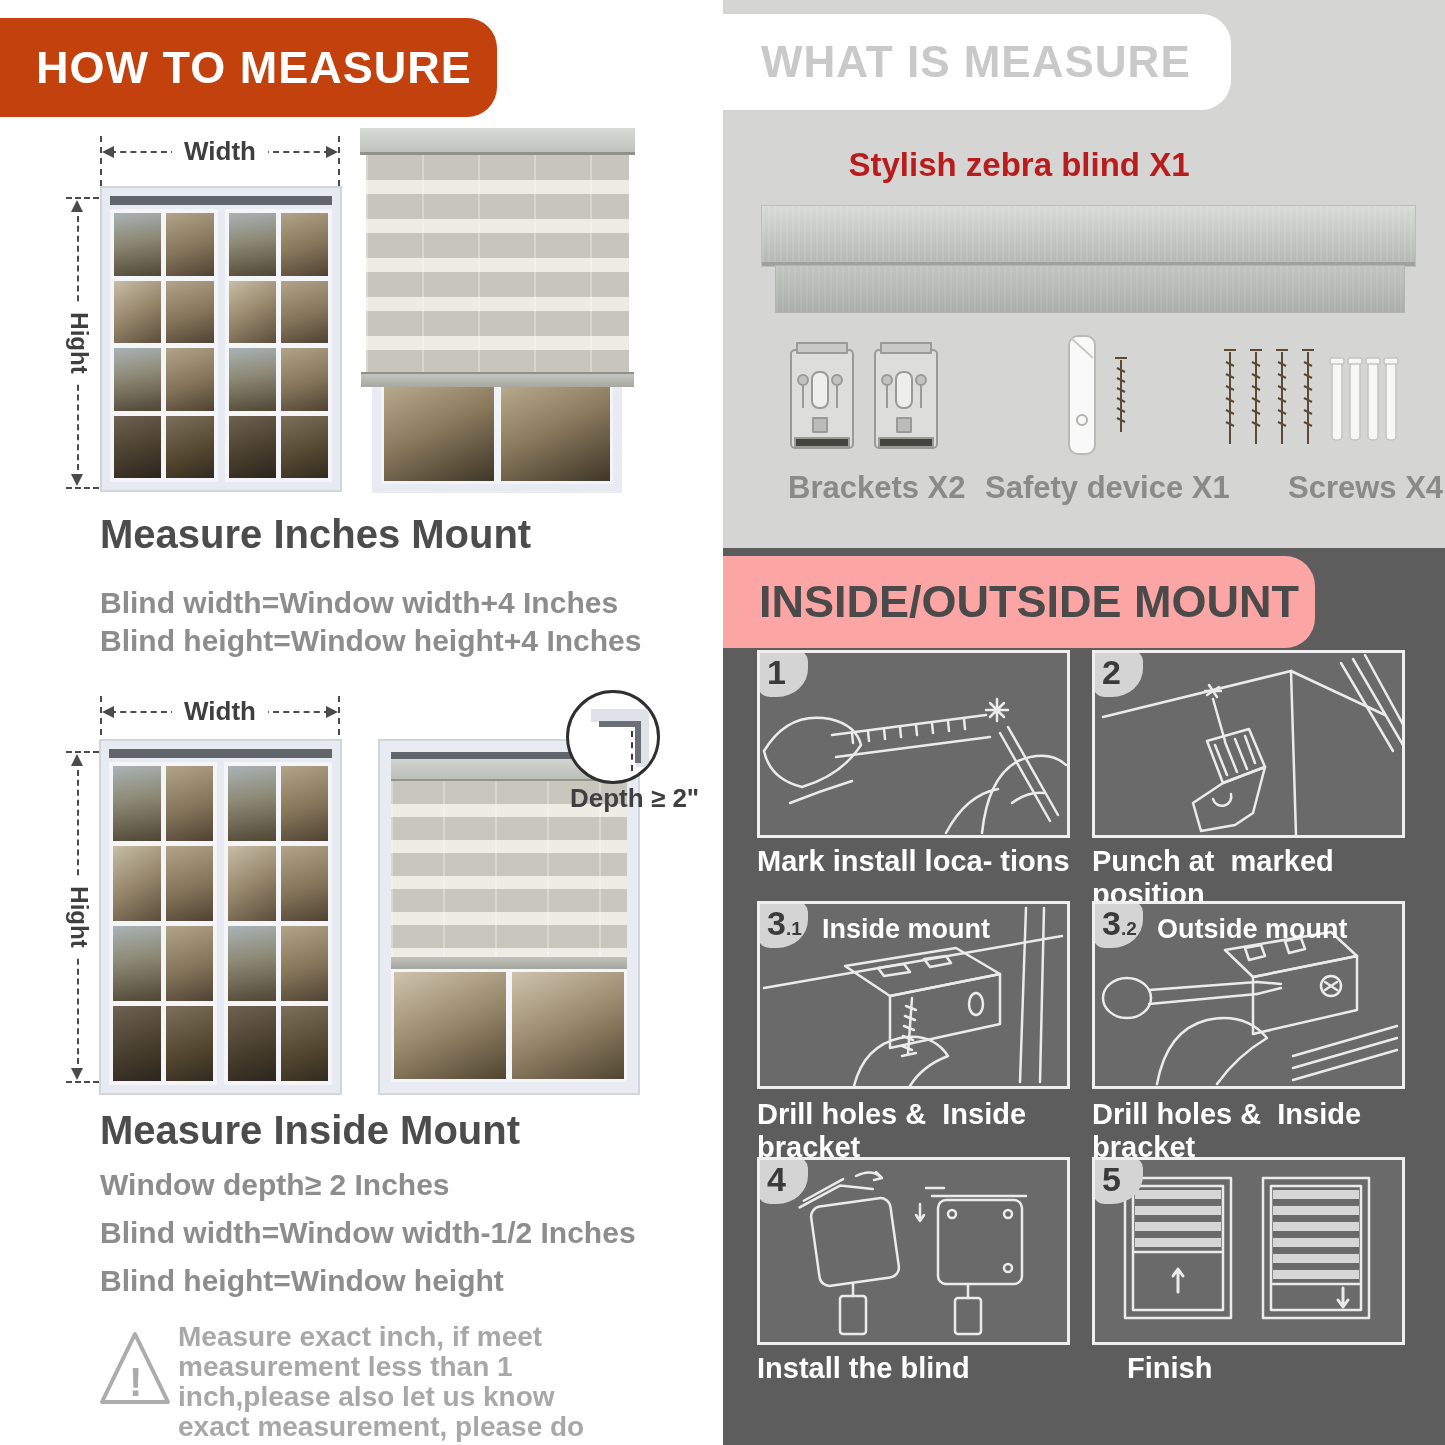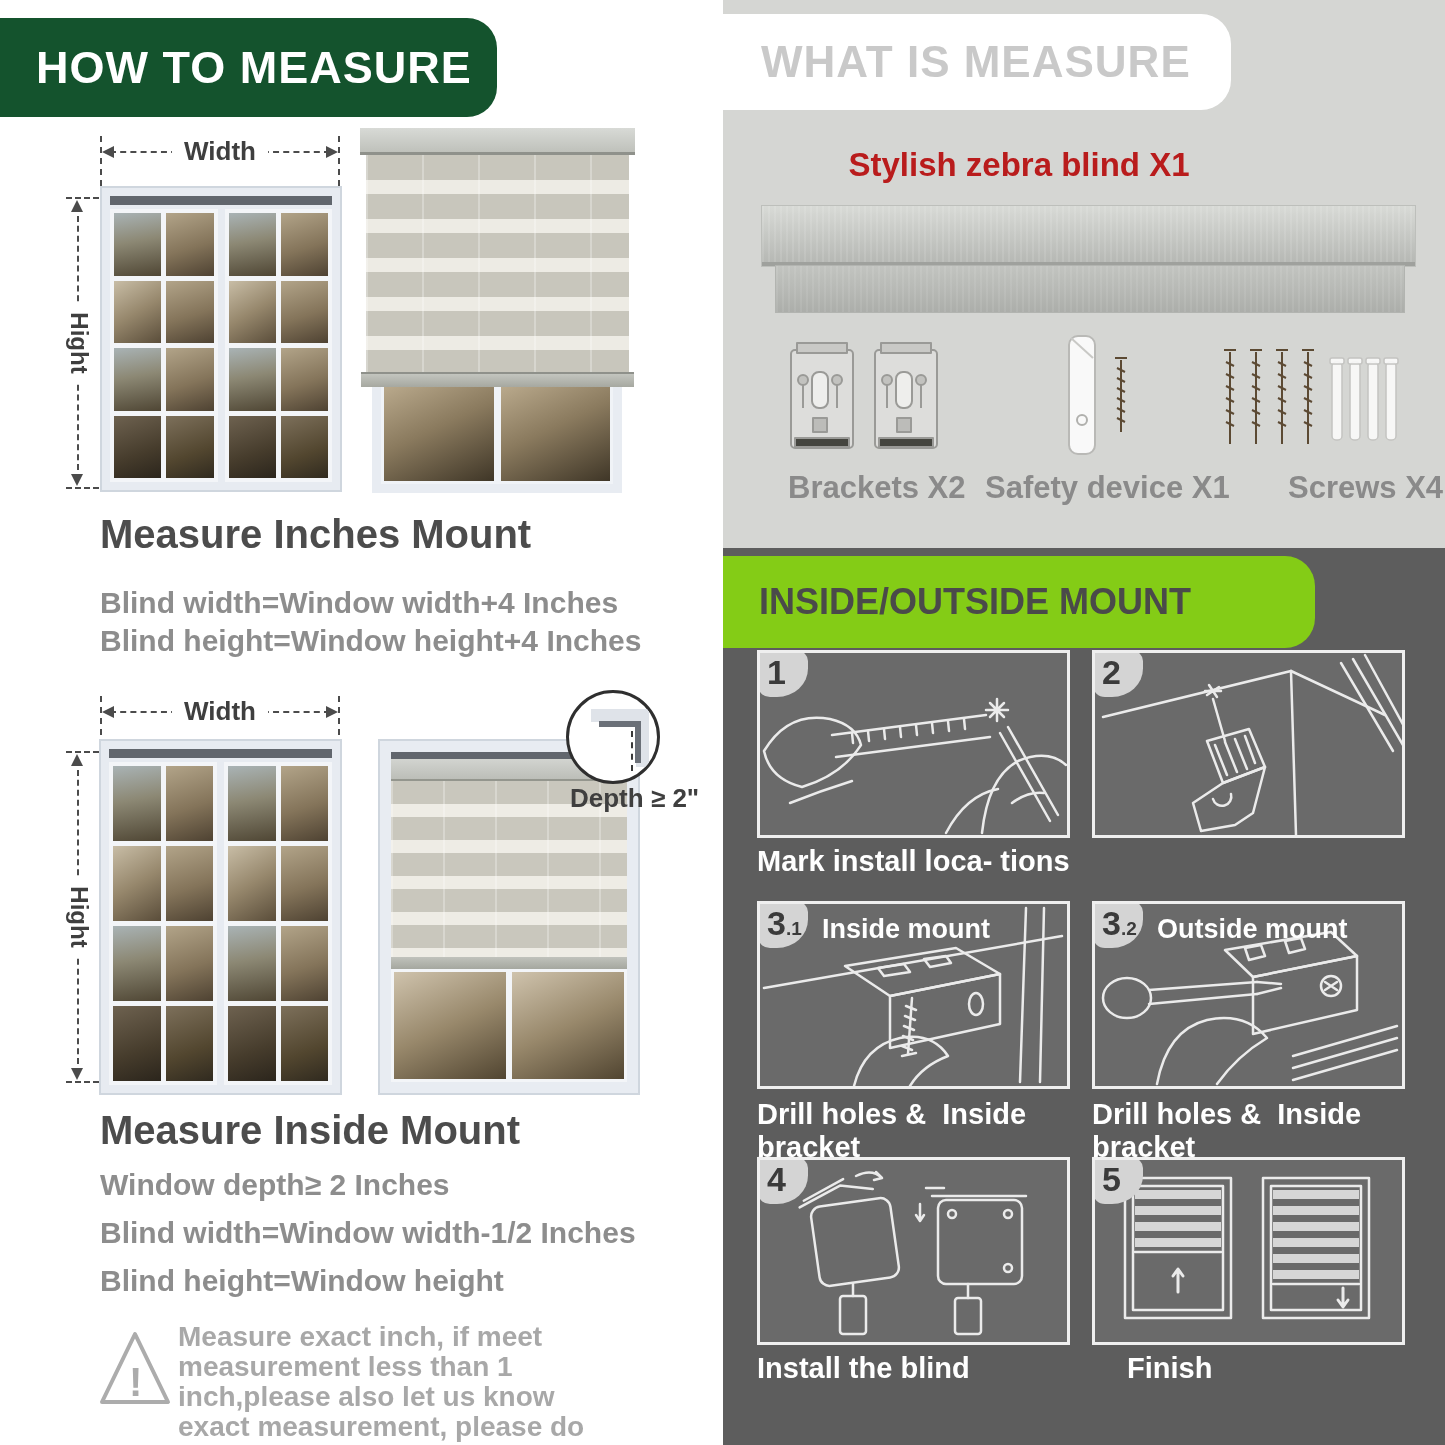--- a/index.html
+++ b/index.html
@@ -2,26 +2,26 @@
 <html><head>
 <meta charset="utf-8">
 <style>
   html,body{margin:0;padding:0;background:#ffffff;}
   .canvas{position:relative;width:1445px;height:1445px;background:#ffffff;overflow:hidden;
           font-family:"Liberation Sans", sans-serif;}
   .abs{position:absolute;}
 
   
   .banner{position:absolute;display:flex;align-items:center;font-weight:bold;box-sizing:border-box;}
-  .banner-left{left:0;top:18px;width:497px;height:99px;background:#14532d;
+  .banner-left{left:0;top:18px;width:497px;height:99px;background:#c2410c;
                border-radius:0 30px 30px 0;color:#ffffff;font-size:45px;padding-left:36px;letter-spacing:1px;}
   .banner-included{left:723px;top:14px;width:508px;height:96px;background:#ffffff;
                border-radius:0 30px 30px 0;color:#c9c9c9;font-size:44px;padding-left:38px;letter-spacing:1px;}
-  .banner-mount{left:723px;top:556px;width:592px;height:92px;background:#84cc16;
-               border-radius:0 30px 30px 0;color:#4a4a4a;font-size:36px;padding-left:36px;}
+  .banner-mount{left:723px;top:556px;width:592px;height:92px;background:#fca5a5;
+               border-radius:0 30px 30px 0;color:#4a4a4a;font-size:45px;padding-left:36px;}
 
   
   .included-panel{position:absolute;left:723px;top:0;width:722px;height:548px;background:#d5d6d3;}
   .mount-panel{position:absolute;left:723px;top:548px;width:722px;height:897px;background:#5d5d5d;}
 
   .product-label{position:absolute;left:723px;top:146px;width:592px;text-align:center;
                  font-size:33px;font-weight:bold;color:#b91c1c;}
   .rail-top{position:absolute;left:762px;top:206px;width:653px;height:60px;
             background:repeating-linear-gradient(90deg,rgba(255,255,255,.10) 0 2px,transparent 2px 6px),
                        linear-gradient(180deg,#d8dad6 0%,#c4c6c2 55%,#b4b6b2 100%);
@@ -391,20 +391,21 @@
         <path d="M112,42 L124,34 M114,32 L122,44 M110,38 L126,38"></path>
         <line x1="118" y1="46" x2="130" y2="88"></line>
         <path d="M112,88 L154,76 L170,114 L128,130 Z"></path>
         <path d="M120,92 L132,122 M130,89 L142,119 M140,86 L152,116 M150,83 L160,110"></path>
         <path d="M128,130 L170,114 L158,160 L140,172 L106,178 L98,150 Z"></path>
         <path d="M118,146 a9,9 0 1 0 18,-5"></path>
       </g>
     </svg>
     <div class="badge"><span>2</span><span class="sub"></span></div>
   </div>
+  <div class="step-caption" style="left:1092px;top:845px;">Punch at  marked position</div>
 
   <div class="step-cell" style="left:757px;top:901px;">
     <svg class="step-svg" viewBox="0 0 307 182">
       <g class="lineart">
         <line x1="4" y1="84" x2="302" y2="32"></line>
         <line x1="266" y1="4" x2="260" y2="178"></line>
           <line x1="284" y1="4" x2="280" y2="178"></line>
         <path d="M85,62 L196,44 L240,70 L130,92 Z"></path>
         <path d="M118,64 L144,60 L150,68 L124,72 Z"></path>
         <path d="M164,55 L186,52 L191,59 L170,63 Z"></path>

